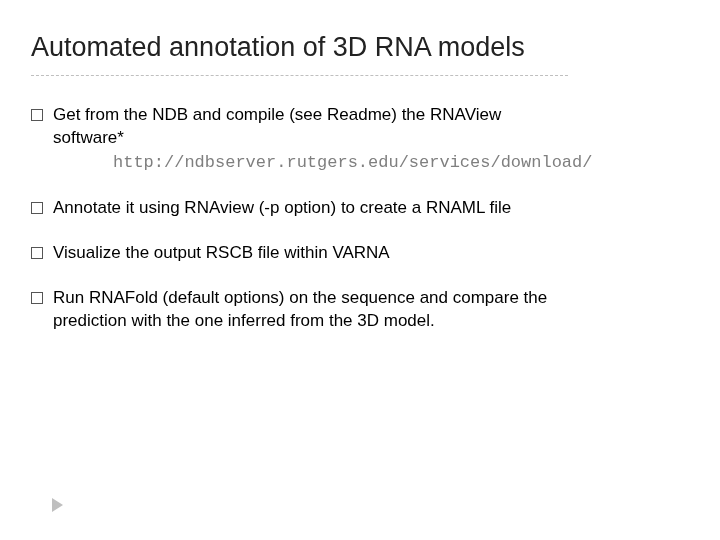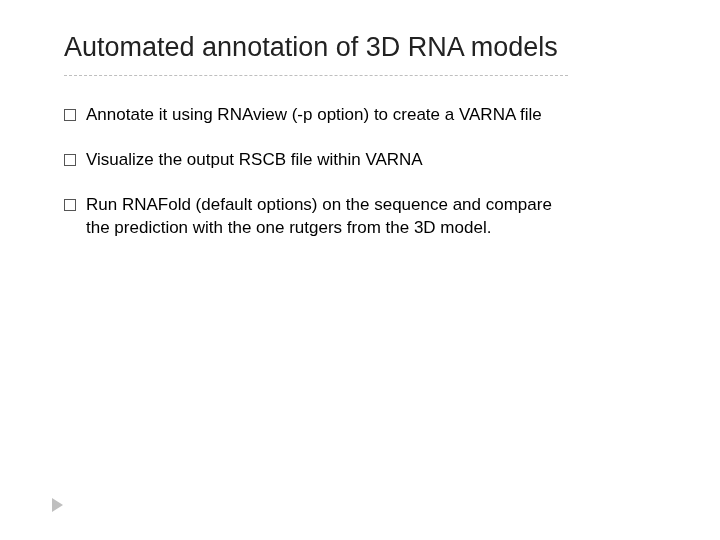--- a/index.html
+++ b/index.html
@@ -1,17 +1,17 @@
 <!DOCTYPE html>
 <html><head>
 <meta charset="utf-8">
 <style>
   * { margin: 0; padding: 0; box-sizing: border-box; }
   html, body { width: 720px; height: 540px; background: #fff; font-family: Arial, Helvetica, sans-serif; color: #000; }
-  .slide { position: relative; width: 608px; height: 540px; padding: 32px 40px 24px 64px; }
+  .slide { position: relative; width: 608px; height: 540px; padding: 32px 40px 24px 31px; }
   .title {
     font-size: 27px;
     font-weight: 400;
     color: #222;
     padding-bottom: 12px;
     border-bottom: 1px dashed #bfbfbf;
     margin-bottom: 28px;
   }
   .bullets { list-style: none; }
   .bullets li {
@@ -51,25 +51,29 @@
     border-left: 11px solid #bfbfbf;
   }
 </style>
 </head>
 <body>
 
 <div class="slide">
   <h1 class="title">Automated annotation of 3D RNA models</h1>
 
   <ul class="bullets">
+    <li>
+      <span>Get from the NDB and compile (see Readme) the RNAView software*</span>
+      <span class="mono">http://ndbserver.rutgers.edu/services/download/</span>
+    </li>
     <li class="gap">
-      <span>Annotate it using RNAview (-p option) to create a VARNA file</span>
+      <span>Annotate it using RNAview (-p option) to create a RNAML file</span>
     </li>
     <li class="gap">
       <span>Visualize the output RSCB file within VARNA</span>
     </li>
     <li class="gap">
-      <span>Run RNAFold (default options) on the sequence and compare the prediction with the one rutgers from the 3D model.</span>
+      <span>Run RNAFold (default options) on the sequence and compare the prediction with the one inferred from the 3D model.</span>
     </li>
   </ul>
 
   <div class="arrow"></div>
 </div>
 
 </body></html>

